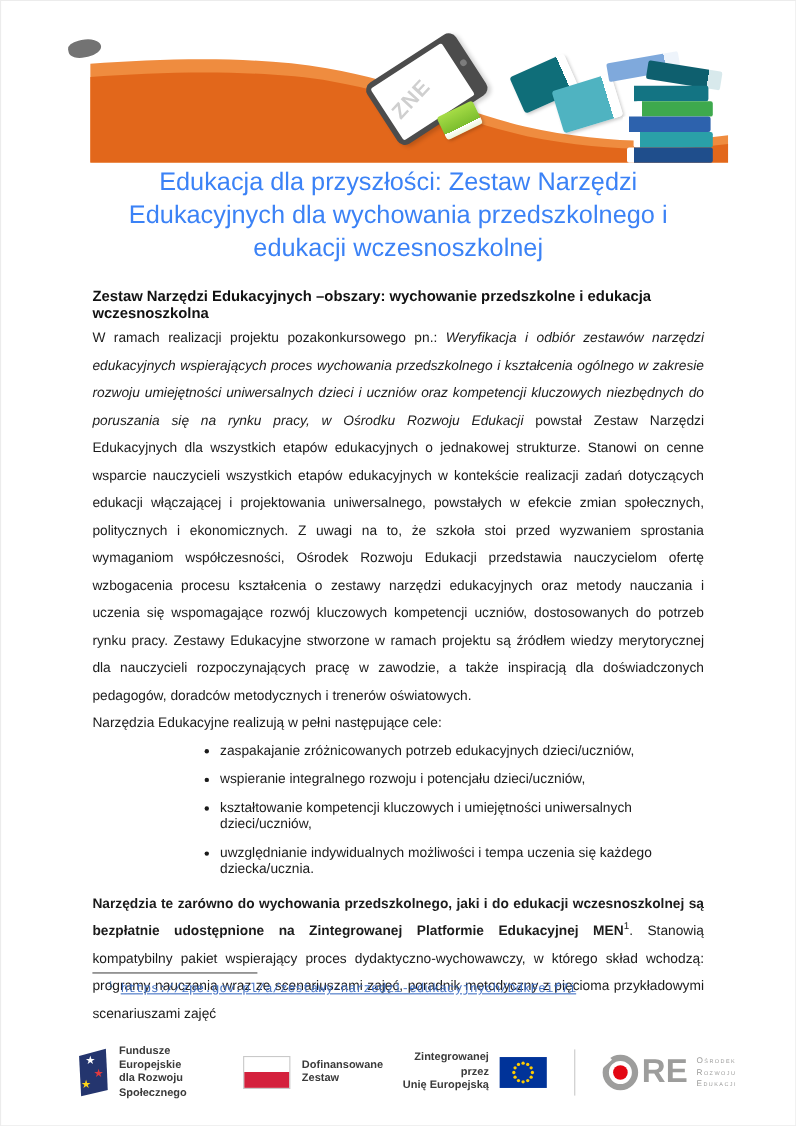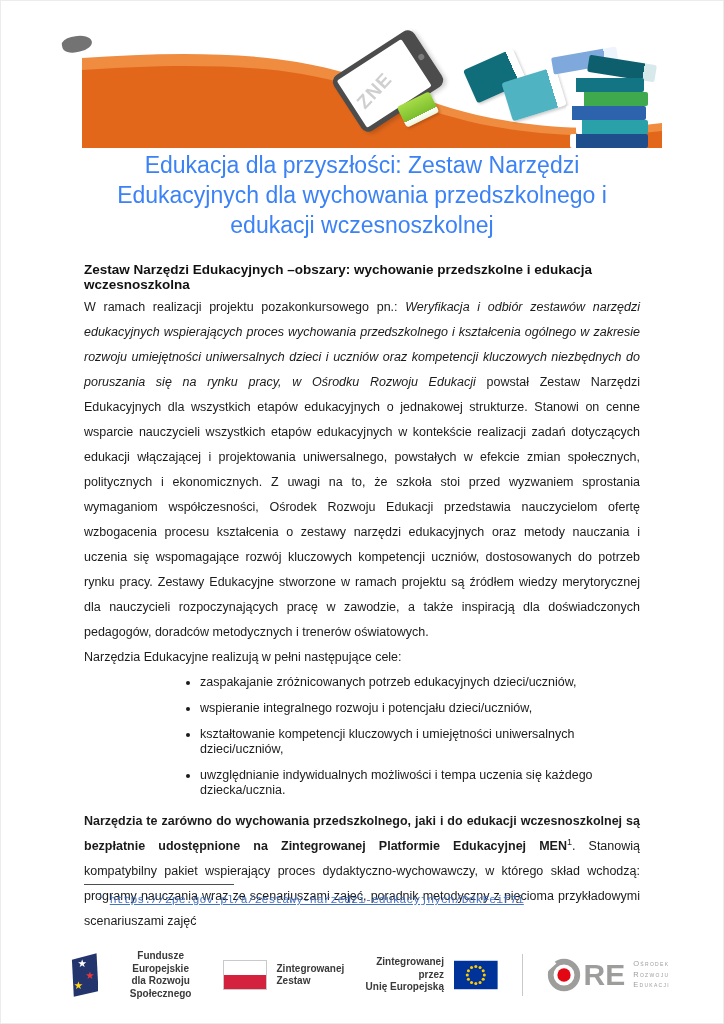--- a/index.html
+++ b/index.html
@@ -62,21 +62,21 @@
 
   
   .footnote-sep{position:absolute;left:84px;top:884px;width:150px;border-top:1.6px solid #4d4d4d;}
   .footnote{position:absolute;left:98px;top:891px;font-size:11.5px;color:#333;font-family:Liberation Mono, monospace;}
   .footnote .marker{vertical-align:super;font-size:8px;color:#2e5f94;}
   .footnote a{color:#4472c4;text-decoration:underline;}
 
   
   .footer{position:absolute;left:70px;top:946px;width:600px;height:58px;display:flex;align-items:center;}
   .flabel{font-size:10px;line-height:12.5px;font-weight:bold;color:#3a3a3a;}
-  .funds-text{margin-left:10px;width:110px;text-align:center;}
+  .funds-text{margin-left:10px;width:110px;}
   .pl-flag{margin-left:10px;width:46px;height:30px;border:1px solid #c9c9c9;box-sizing:border-box;background:linear-gradient(180deg,#ffffff 0 50%,#d4213d 50% 100%);}
   .pl-text{margin-left:10px;width:72px;}
   .cofunded-text{margin-left:10px;width:94px;text-align:right;}
   .eu-flag{margin-left:10px;}
   .footer-divider{margin-left:24px;width:1px;height:42px;background:#c9c9c9;}
   .ore{margin-left:22px;display:flex;align-items:center;}
   .ore-re{font-size:30px;color:#9d9d9c;font-weight:600;letter-spacing:0;margin-left:1px;line-height:30px;}
   .ore-name{margin-left:8px;font-size:7.5px;color:#9d9d9c;letter-spacing:1.3px;line-height:10.5px;font-variant:small-caps;}
 </style>
 </head>
@@ -136,21 +136,21 @@
       <text x="8" y="15" font-size="11" fill="#ffffff">★</text>
       <text x="16" y="27" font-size="11" fill="#e03a3e">★</text>
       <text x="4" y="38" font-size="11" fill="#ffd617">★</text>
     </svg>
     <div class="flabel funds-text">
       <div>Fundusze Europejskie</div>
       <div>dla Rozwoju Społecznego</div>
     </div>
     <div class="pl-flag"></div>
     <div class="flabel pl-text">
-      <div>Zintegrowanej</div>
+      <div>Dofinansowane</div>
       <div>Zestaw</div>
     </div>
     <div class="flabel cofunded-text">
       <div>Zintegrowanej przez</div>
       <div>Unię Europejską</div>
     </div>
     <svg class="eu-flag" width="46" height="30" viewBox="0 0 46 30">
       <rect width="46" height="30" fill="#003399"></rect>
       <g fill="#ffcc00">
         <circle cx="23" cy="6" r="1.6"></circle>

